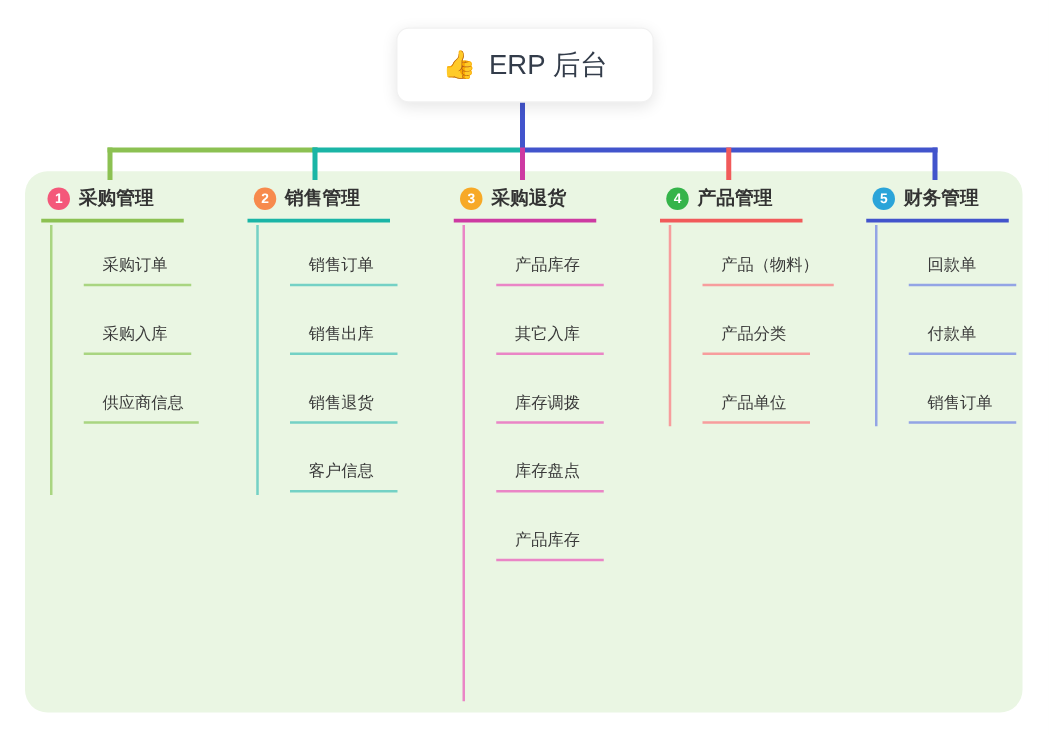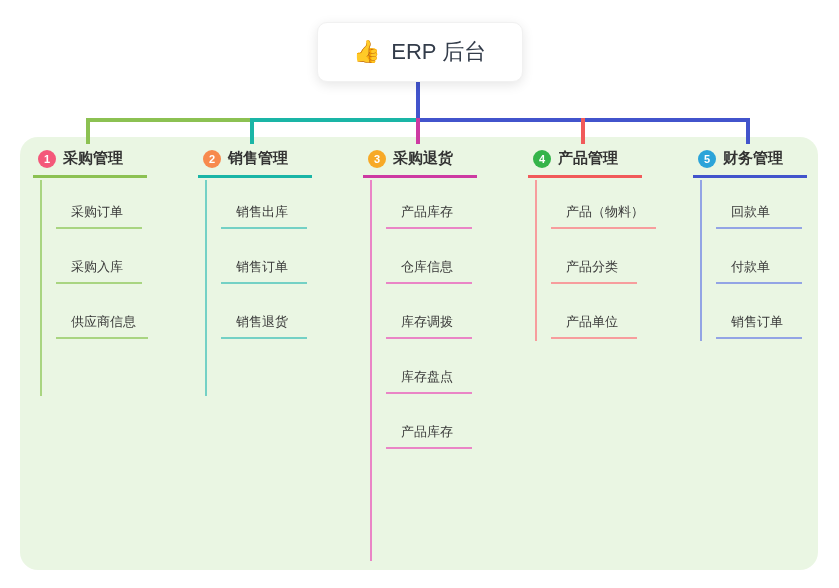--- a/index.html
+++ b/index.html
@@ -52,21 +52,21 @@
     width:18px; height:18px; border-radius:50%; background:var(--badge);
     color:#ffffff; font-size:11px; font-weight:700;
     display:flex; align-items:center; justify-content:center; flex:0 0 18px;
   }
 
   .spine { position:absolute; left:7px; top:180px; width:2px; background:var(--lite); }
   .branch.b1 .spine, .branch.b2 .spine { height:216px; }
   .branch.b3 .spine { height:381px; }
   .branch.b4 .spine, .branch.b5 .spine { height:161px; }
 
-  .items { position:absolute; left:7px; top:174px; list-style:none;padding-left:16px; }
+  .items { position:absolute; left:18px; top:174px; list-style:none;padding-left:16px; }
   .items li {
     height:55px; display:flex; align-items:flex-end;
     width:fit-content; min-width:86px; white-space:nowrap;
     padding:0 12px 6px 15px; border-bottom:2px solid var(--lite);
     font-size:13px; color:#3a3a3a; cursor:pointer;
   }
 </style>
 </head>
 <body>
 
@@ -102,35 +102,36 @@
     </ul>
   </div>
 
   <div class="branch b2">
     <div class="branch-header">
       <span class="badge">2</span>
       <span>销售管理</span>
     </div>
     <div class="spine"></div>
     <ul class="items">
+      <li>销售订单</li>
       <li>销售出库</li>
-      <li>销售订单</li>
       <li>销售退货</li>
+      <li>客户信息</li>
     </ul>
   </div>
 
   <div class="branch b3">
     <div class="branch-header">
       <span class="badge">3</span>
       <span>采购退货</span>
     </div>
     <div class="spine"></div>
     <ul class="items">
       <li>产品库存</li>
-      <li>仓库信息</li>
+      <li>其它入库</li>
       <li>库存调拨</li>
       <li>库存盘点</li>
       <li>产品库存</li>
     </ul>
   </div>
 
   <div class="branch b4">
     <div class="branch-header">
       <span class="badge">4</span>
       <span>产品管理</span>

